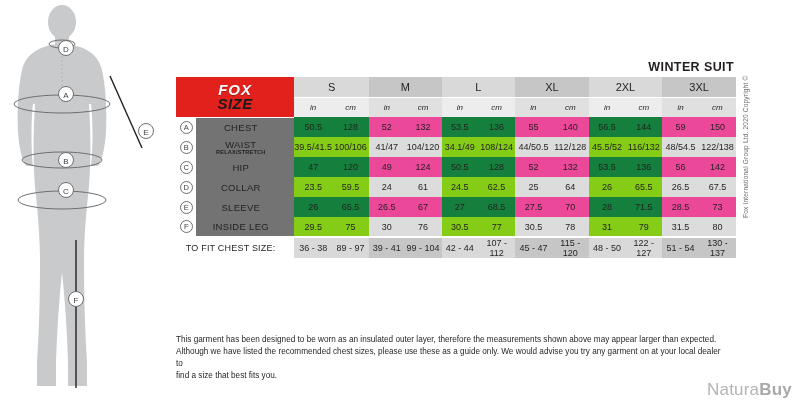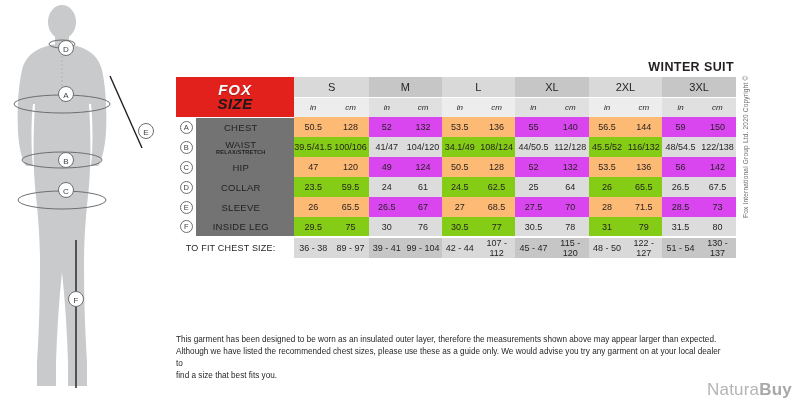--- a/index.html
+++ b/index.html
@@ -119,22 +119,22 @@
   .badge {
     display: inline-block;
     width: 13px; height: 13px;
     border: 1px solid #6d6e71;
     border-radius: 50%;
     font-size: 7.5px;
     line-height: 11px;
     text-align: center;
     color: #414042;
   }
-  .c-a { background: #fdba74; }
-  .c-b { background: #d946ef; }
+  .c-a { background: #15803d; }
+  .c-b { background: #ec4899; }
   .r-alt .c-a { background: #84cc16; }
   .r-alt .c-b { background: #dcdcdc; }
   .data-cell { font-size: 9px; }
 
   .fit-row td {
     height: 22px;
     font-size: 9px;
     border-top: 2px solid #ffffff;
   }
   .fit-label {

